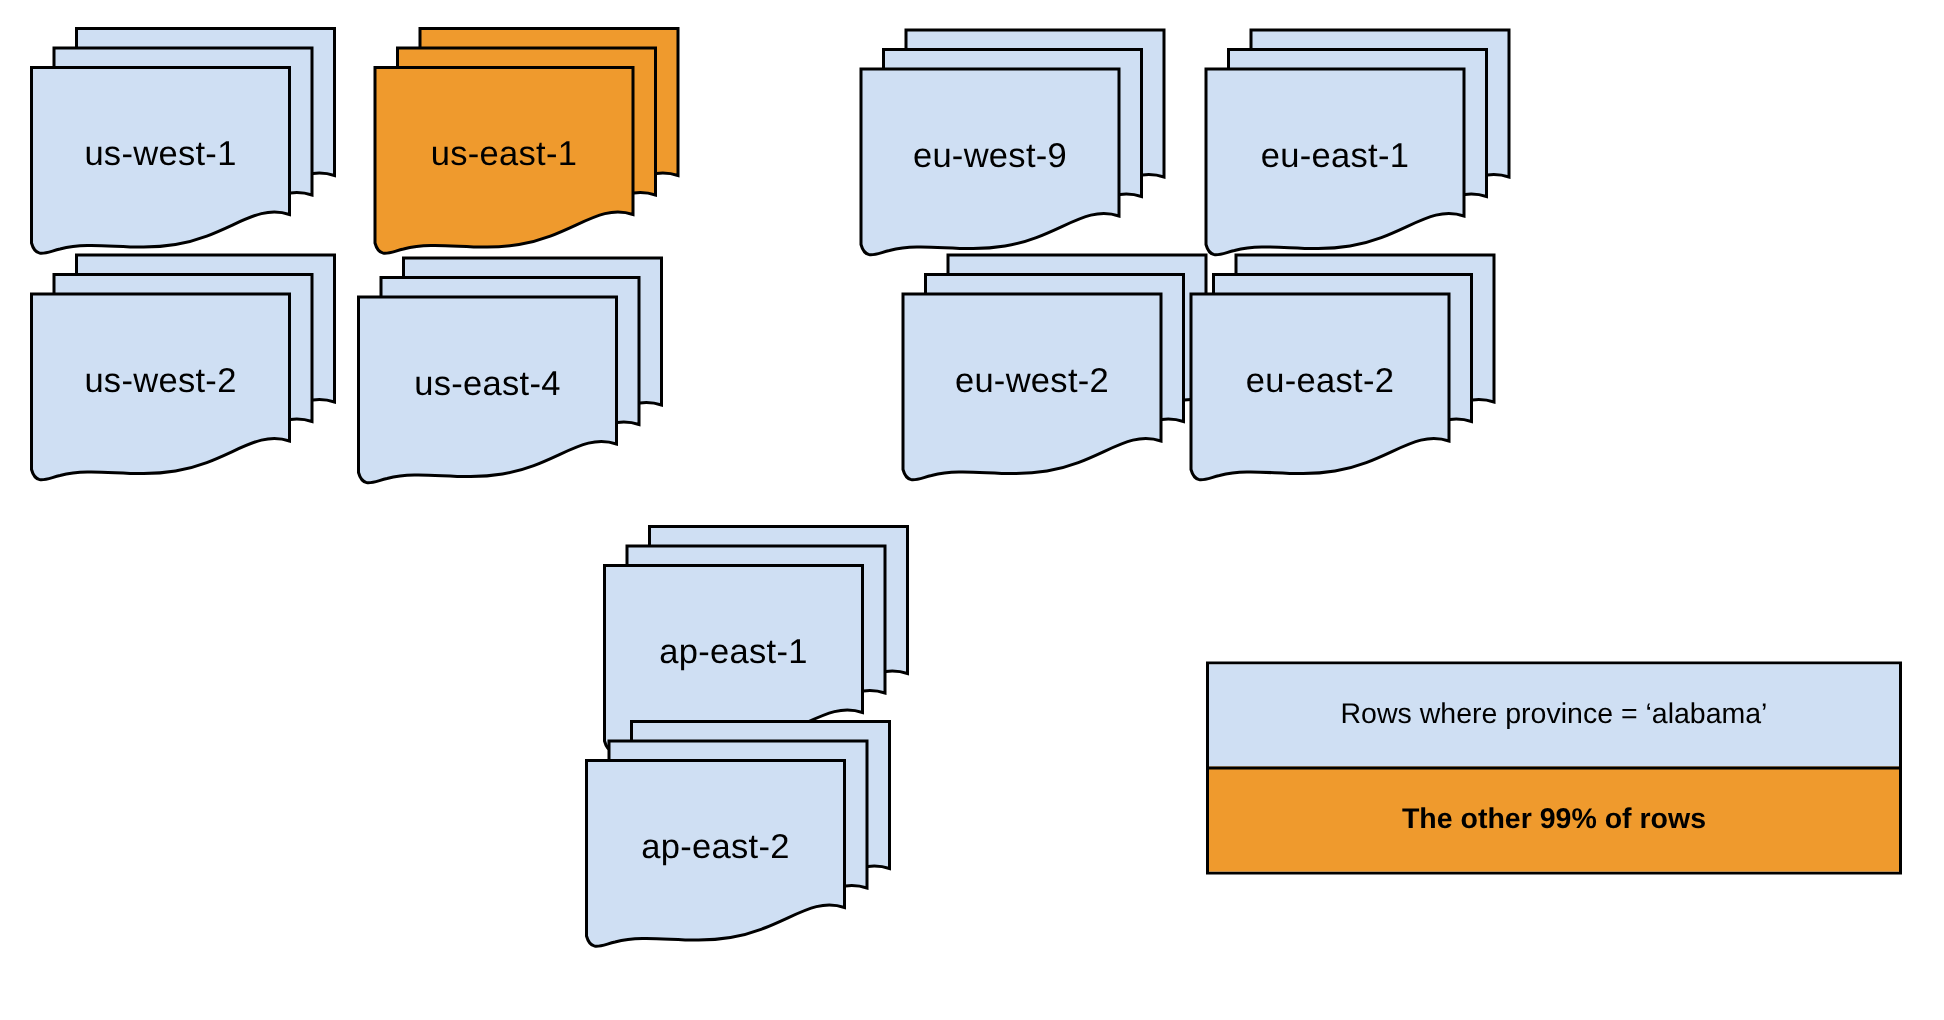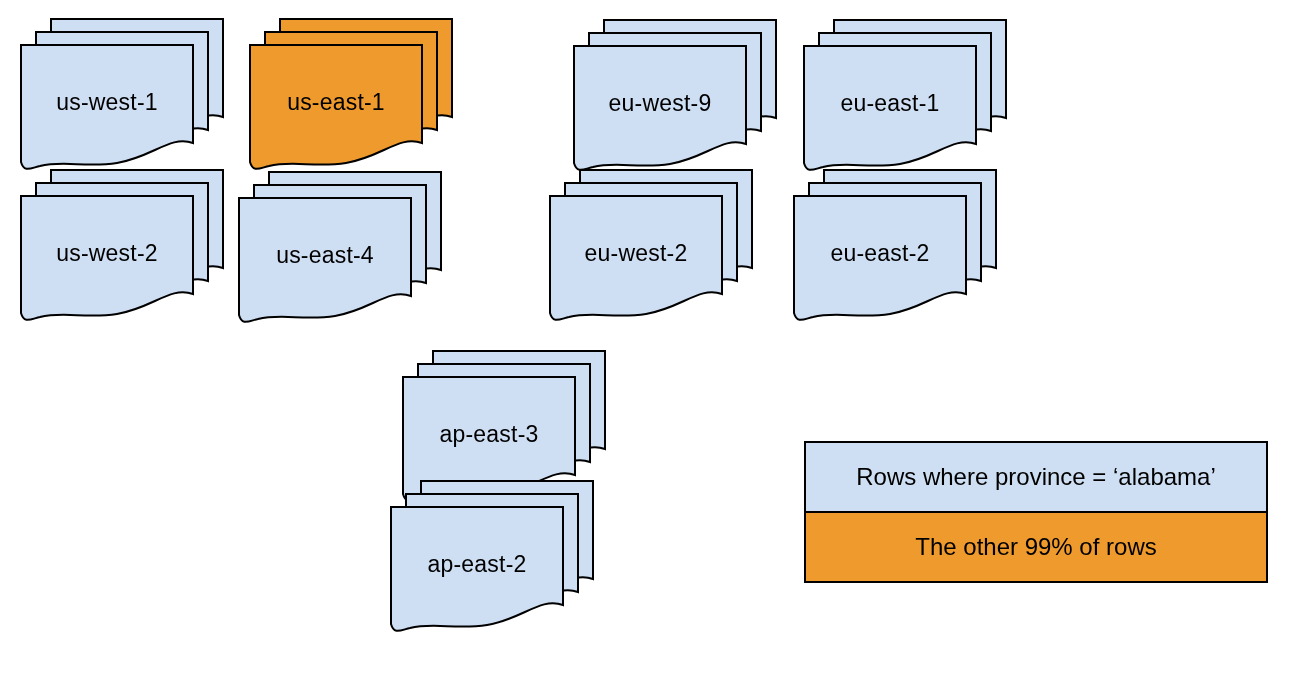--- a/index.html
+++ b/index.html
@@ -30,25 +30,25 @@
     text-align:center;font-size:23px;letter-spacing:0.2px;
   }
 
   
   .legend{
     position:absolute;left:804px;top:441px;width:464px;
     border:2px solid var(--stroke);box-sizing:border-box;
   }
   .legend-row{
     height:68px;display:flex;align-items:center;justify-content:center;
-    font-size:24px;
+    font-size:19px;
   }
   .legend-row + .legend-row{border-top:2px solid var(--stroke);}
   .legend-row.blue{background:var(--blue);}
-  .legend-row.orange{background:var(--orange);}
+  .legend-row.orange{background:var(--orange);font-weight:bold;}
 </style>
 </head>
 <body>
 
 <div class="canvas">
 
   <div class="stack blue" style="left:20px;top:18px">
     <svg class="sheet s3" viewBox="0 0 174 127">
         <path class="doc" d="M1,1 H173 V99 C150,91 133,113 97,119 C66,124 44,116 20,122 C11,124 4,129 1,118 Z"></path>
       </svg>
@@ -119,21 +119,21 @@
       </svg>
     <svg class="sheet s2" viewBox="0 0 174 127">
         <path class="doc" d="M1,1 H173 V99 C150,91 133,113 97,119 C66,124 44,116 20,122 C11,124 4,129 1,118 Z"></path>
       </svg>
     <svg class="sheet s1" viewBox="0 0 174 127">
         <path class="doc" d="M1,1 H173 V99 C150,91 133,113 97,119 C66,124 44,116 20,122 C11,124 4,129 1,118 Z"></path>
       </svg>
     <div class="stack-label">us-east-4</div>
   </div>
 
-  <div class="stack blue" style="left:549px;top:169px">
+  <div class="stack blue" style="left:601px;top:169px">
     <svg class="sheet s3" viewBox="0 0 174 127">
         <path class="doc" d="M1,1 H173 V99 C150,91 133,113 97,119 C66,124 44,116 20,122 C11,124 4,129 1,118 Z"></path>
       </svg>
     <svg class="sheet s2" viewBox="0 0 174 127">
         <path class="doc" d="M1,1 H173 V99 C150,91 133,113 97,119 C66,124 44,116 20,122 C11,124 4,129 1,118 Z"></path>
       </svg>
     <svg class="sheet s1" viewBox="0 0 174 127">
         <path class="doc" d="M1,1 H173 V99 C150,91 133,113 97,119 C66,124 44,116 20,122 C11,124 4,129 1,118 Z"></path>
       </svg>
     <div class="stack-label">eu-west-2</div>
@@ -155,21 +155,21 @@
   <div class="stack blue" style="left:402px;top:350px">
     <svg class="sheet s3" viewBox="0 0 174 127">
         <path class="doc" d="M1,1 H173 V99 C150,91 133,113 97,119 C66,124 44,116 20,122 C11,124 4,129 1,118 Z"></path>
       </svg>
     <svg class="sheet s2" viewBox="0 0 174 127">
         <path class="doc" d="M1,1 H173 V99 C150,91 133,113 97,119 C66,124 44,116 20,122 C11,124 4,129 1,118 Z"></path>
       </svg>
     <svg class="sheet s1" viewBox="0 0 174 127">
         <path class="doc" d="M1,1 H173 V99 C150,91 133,113 97,119 C66,124 44,116 20,122 C11,124 4,129 1,118 Z"></path>
       </svg>
-    <div class="stack-label">ap-east-3</div>
+    <div class="stack-label">ap-east-1</div>
   </div>
 
   <div class="stack blue" style="left:390px;top:480px">
     <svg class="sheet s3" viewBox="0 0 174 127">
         <path class="doc" d="M1,1 H173 V99 C150,91 133,113 97,119 C66,124 44,116 20,122 C11,124 4,129 1,118 Z"></path>
       </svg>
     <svg class="sheet s2" viewBox="0 0 174 127">
         <path class="doc" d="M1,1 H173 V99 C150,91 133,113 97,119 C66,124 44,116 20,122 C11,124 4,129 1,118 Z"></path>
       </svg>
     <svg class="sheet s1" viewBox="0 0 174 127">

